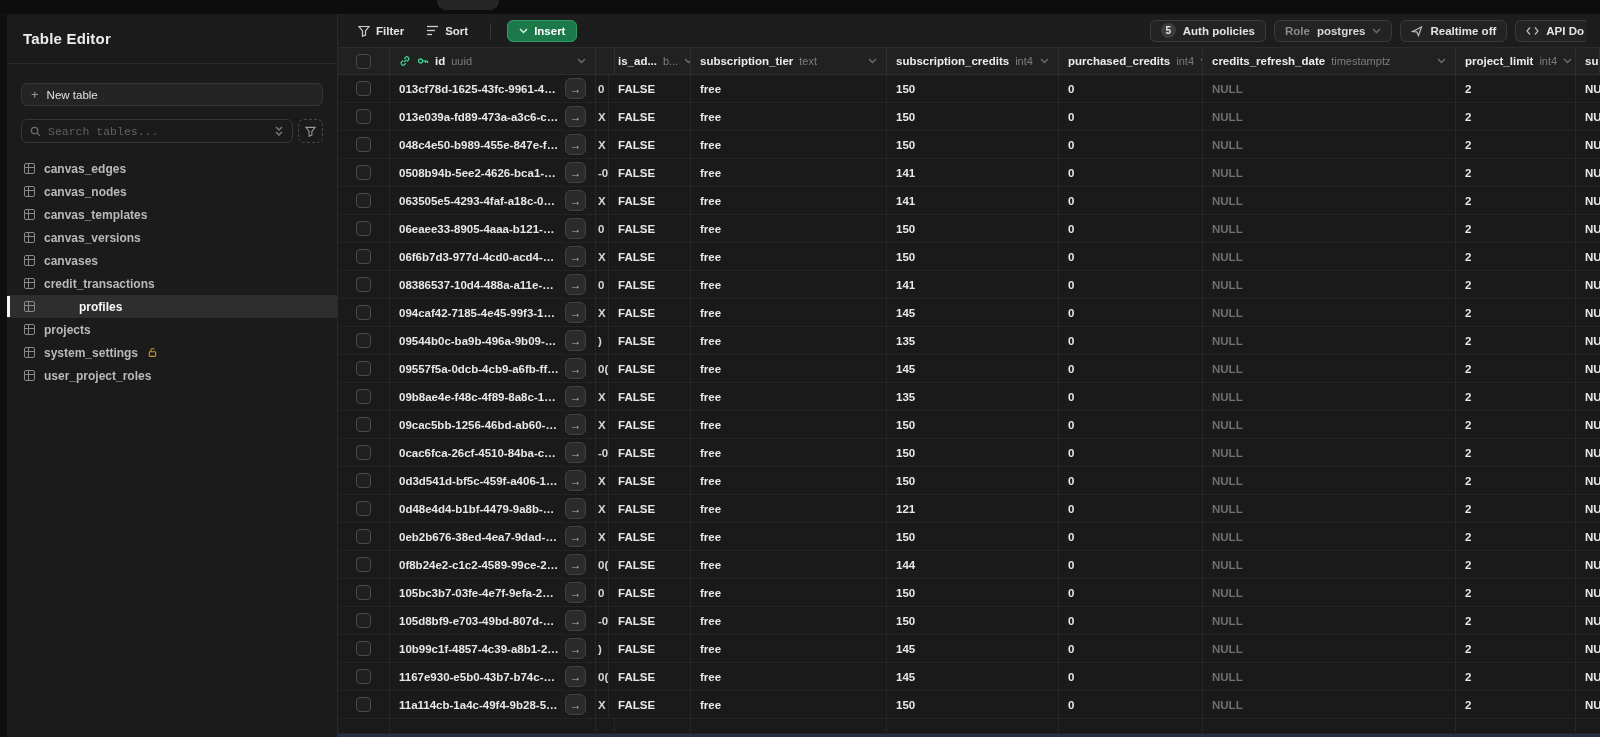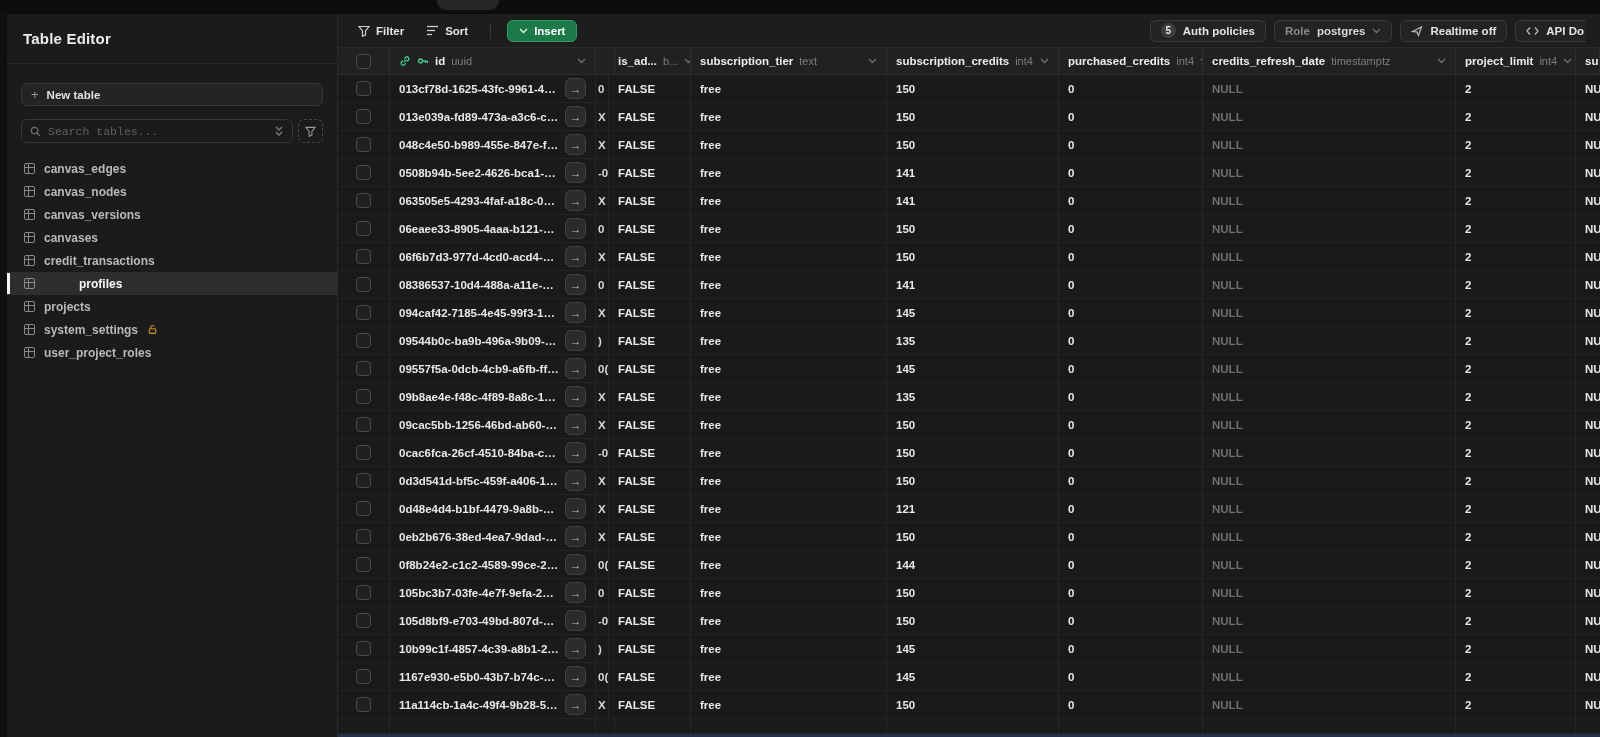--- a/index.html
+++ b/index.html
@@ -19,21 +19,21 @@
   
   .sidebar { width:331px; flex:none; background:#1b1b1b; border-right:1px solid #2a2a2a; display:flex; flex-direction:column; }
   .sb-header { height:50px; border-bottom:1px solid #2a2a2a; display:flex; align-items:center; padding:0 16px; }
   .sb-title { color:#ececec; font-size:15px; font-weight:700; letter-spacing:.2px; }
   .sb-controls { padding:14px 14px 6px 14px; }
   .schema-select { height:23px; background:#242424; border:1px solid #363636; border-radius:6px; display:flex; align-items:center; gap:6px; padding:0 8px; cursor:pointer; }
   .schema-label { color:#8f8f8f; font-size:11.5px; }
   .schema-value { color:#ececec; font-size:11.5px; font-weight:700; flex:1; }
   .new-table { margin-top:5px; width:100%; height:23px; background:#242424; border:1px solid #363636; border-radius:6px; display:flex; align-items:center; gap:8px; padding:0 9px; cursor:pointer; }
   .new-table .plus { color:#9a9a9a; font-size:13px; line-height:1; }
-  .new-table-label { color:#e0e0e0; font-size:11.5px; font-weight:700;text-align:right; }
+  .new-table-label { color:#e0e0e0; font-size:11.5px; font-weight:400;text-align:right; }
   .search-row { margin-top:13px; display:flex; gap:5px;font-family:Liberation Mono, monospace; }
   .search-box { flex:1; height:24px; border:1px solid #363636; border-radius:6px; background:#1b1b1b; display:flex; align-items:center; gap:7px; padding:0 8px; }
   .search-ph { color:#616161; font-size:11.5px; flex:1; }
   .filter-mini { width:25px; height:24px; border:1px dashed #4a4a4a; border-radius:6px; background:transparent; display:flex; align-items:center; justify-content:center; cursor:pointer; }
 
   .table-list { margin-top:8px; display:flex; flex-direction:column; }
   .sb-item { height:23px; display:flex; align-items:center; gap:9px; padding:0 17px; cursor:pointer; position:relative; }
   .sb-item .label { color:#b9b9b9; font-size:12px; font-weight:600; }
   .sb-item.selected { background:#2e2e2e;gap:44px; }
   .sb-item.selected::before { content:""; position:absolute; left:0; top:1px; bottom:1px; width:3px; background:#f5f5f5; }
@@ -118,20 +118,24 @@
         </div>
       </div>
       <nav class="table-list">
           <div class="sb-item">
             <span class="tbl-icon"></span>
             <span class="label">canvas_edges</span>
           </div>
           <div class="sb-item">
             <span class="tbl-icon"></span>
             <span class="label">canvas_nodes</span>
+          </div>
+          <div class="sb-item">
+            <span class="tbl-icon"></span>
+            <span class="label">canvas_templates</span>
           </div>
           <div class="sb-item">
             <span class="tbl-icon"></span>
             <span class="label">canvas_versions</span>
           </div>
           <div class="sb-item">
             <span class="tbl-icon"></span>
             <span class="label">canvases</span>
           </div>
           <div class="sb-item">

